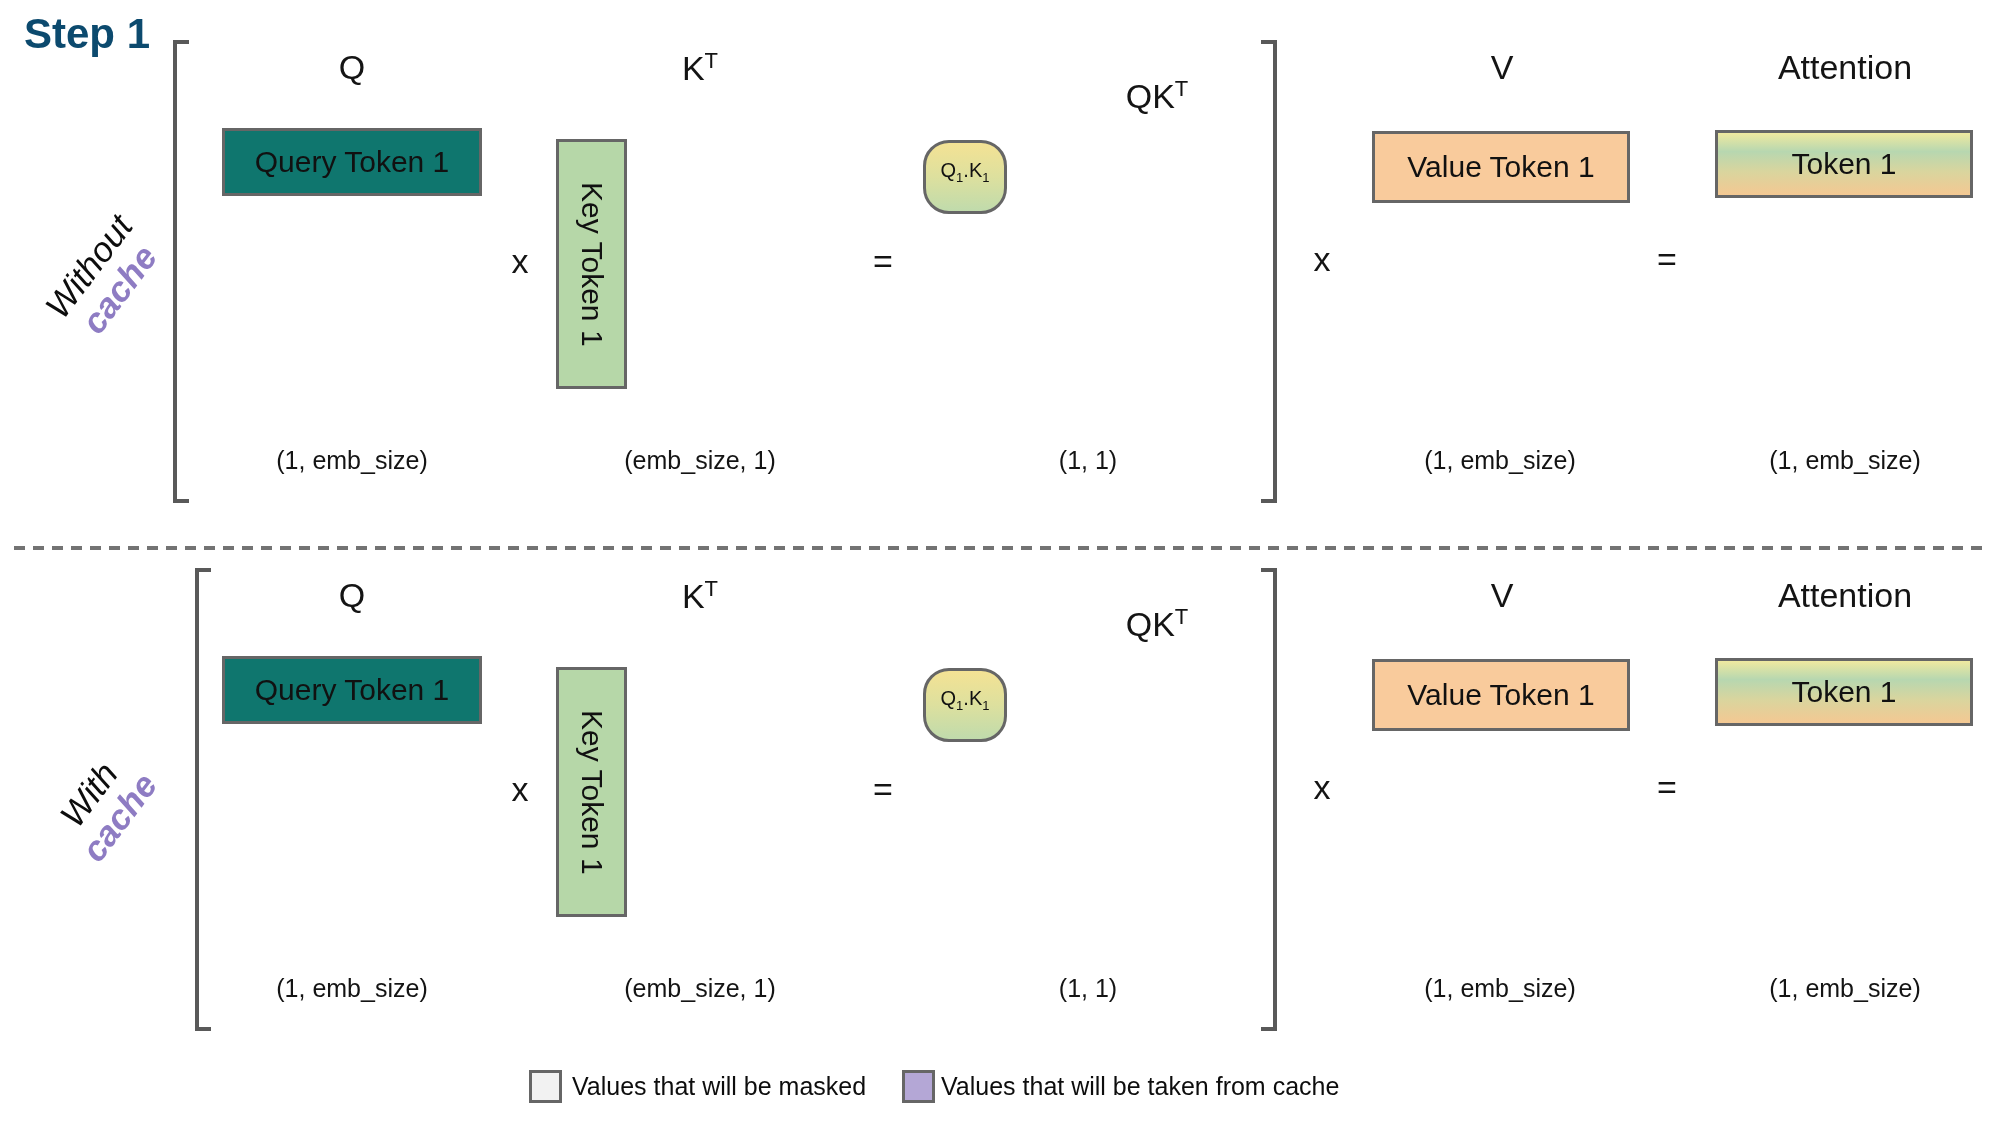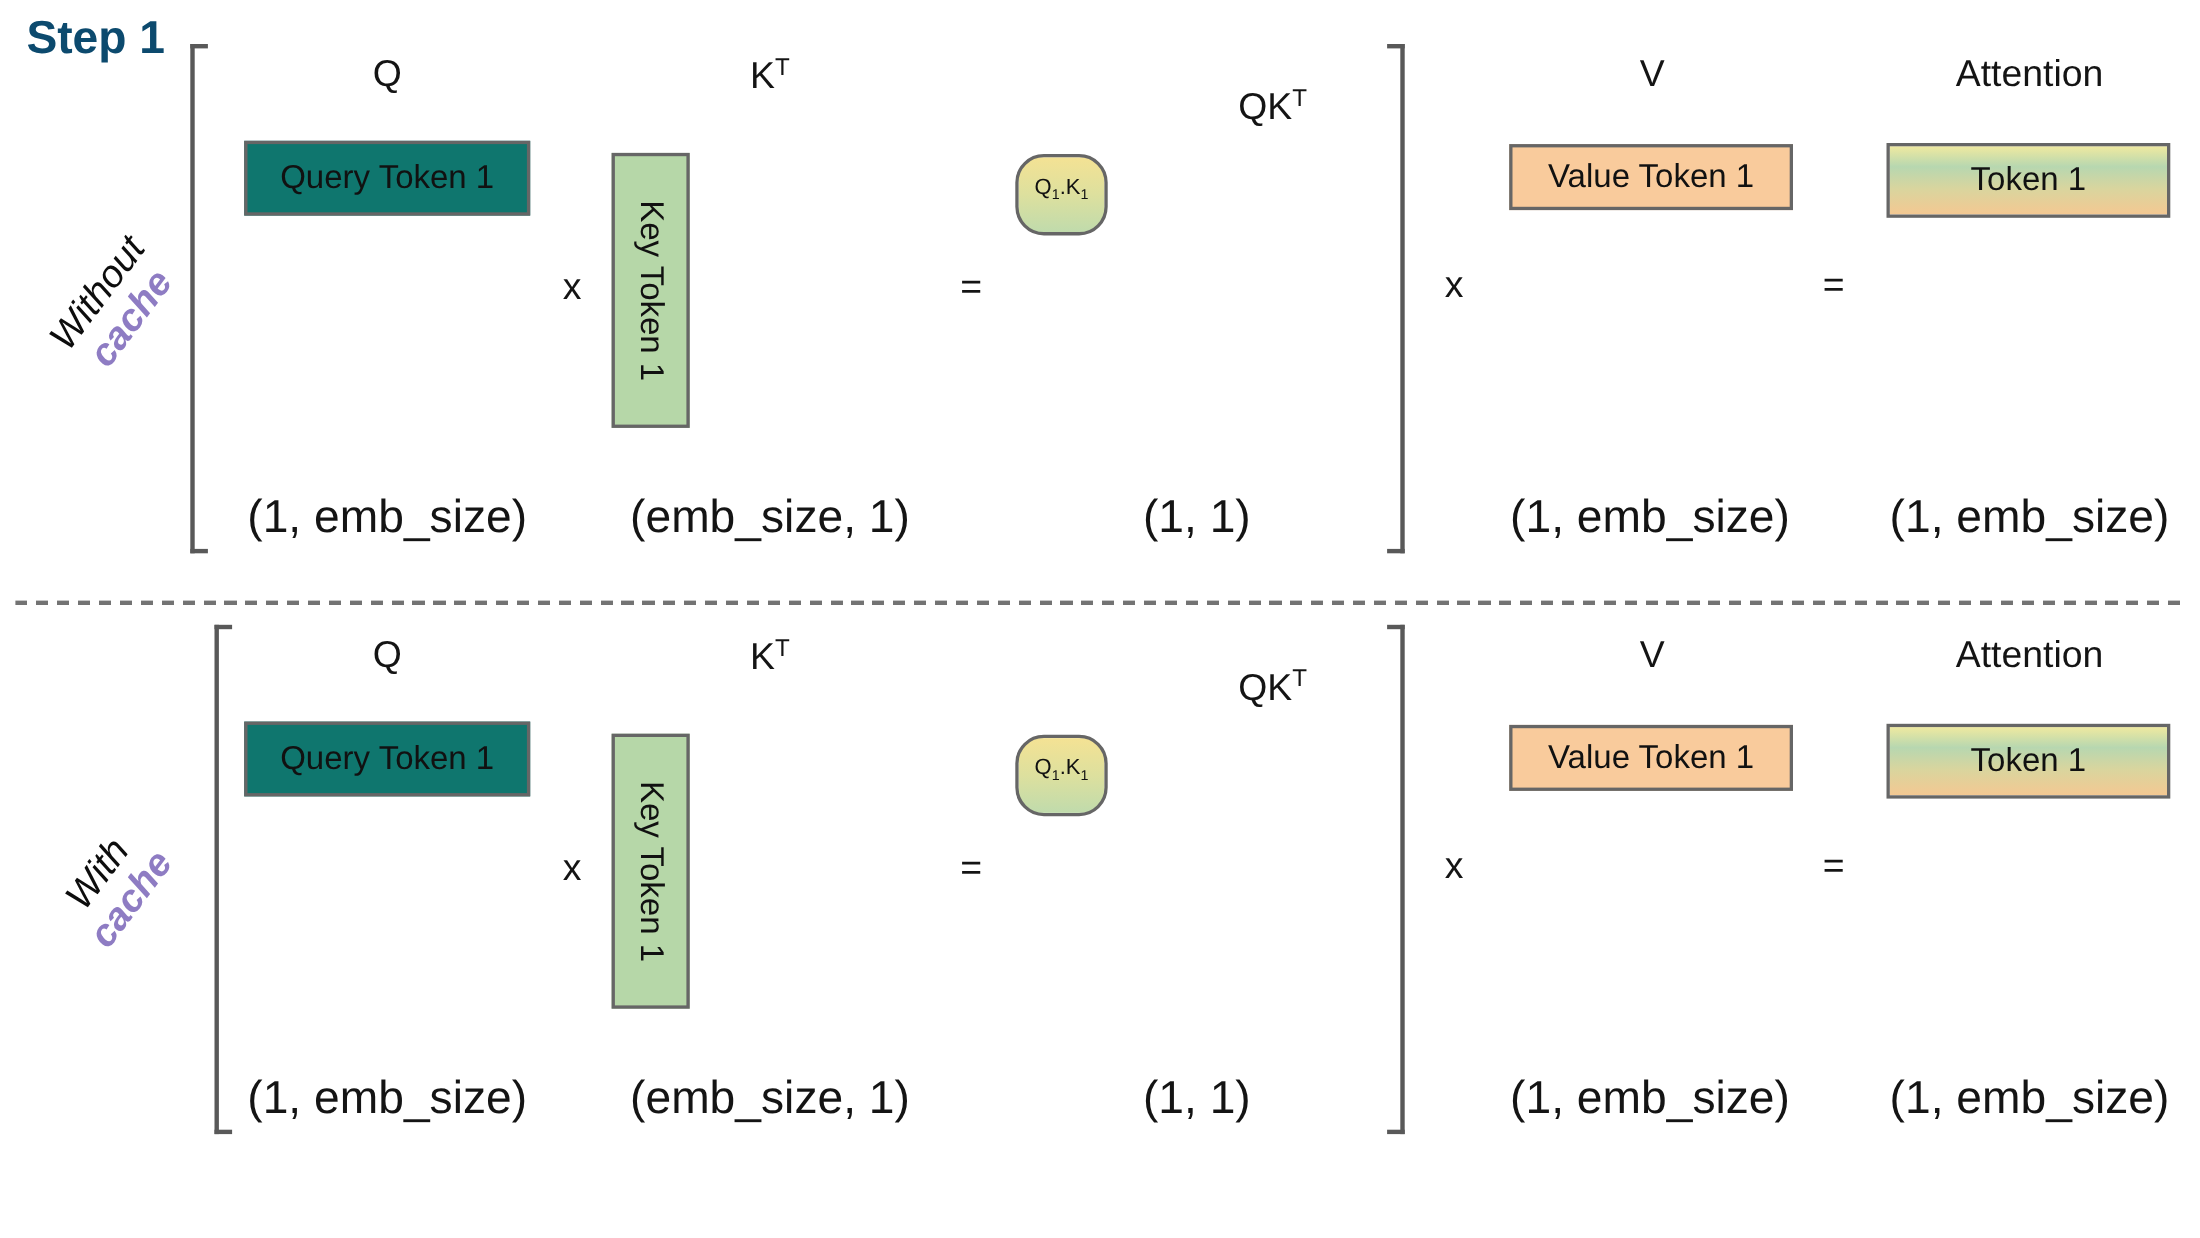--- a/index.html
+++ b/index.html
@@ -31,31 +31,31 @@
   .box{position:absolute;box-sizing:border-box;border:3px solid #666666;
        display:flex;align-items:center;justify-content:center;font-size:30px;color:#111;}
   .box-q{left:222px;top:128px;width:260px;height:68px;background:#0f766e;}
   .box-k{left:556px;top:139px;width:71px;height:250px;background:#b6d7a8;
          writing-mode:vertical-rl;font-size:30px;}
   .box-qk{left:923px;top:140px;width:84px;height:74px;display:block;text-align:center;
           line-height:54px;font-size:20px;
           background:linear-gradient(180deg,#f4e294 0%,#ddе09e 50%,#c0dbac 100%);
           background:linear-gradient(180deg,#f4e294 0%,#dde09e 50%,#c0dbac 100%);border-radius:26px;}
   .box-qk sub{font-size:13px;}
-  .box-v{left:1372px;top:131px;width:258px;height:60px;background:#f9cb9c;}
+  .box-v{left:1372px;top:131px;width:258px;height:72px;background:#f9cb9c;}
   .box-attn{left:1715px;top:130px;width:258px;height:68px;
             background:linear-gradient(180deg,#efe9a0 0%,#b7d7b0 30%,#d9d59e 62%,#f4c892 100%);}
 
   
   .op{position:absolute;width:60px;text-align:center;font-size:34px;color:#141414;}
   .op-x1{left:490px;top:242px;} .op-eq1{left:853px;top:242px;}
   .op-x2{left:1292px;top:240px;} .op-eq2{left:1637px;top:240px;}
 
   
-  .dim{position:absolute;top:446px;width:320px;text-align:center;font-size:42px;color:#141414;white-space:nowrap;}
+  .dim{position:absolute;top:446px;width:320px;text-align:center;font-size:25px;color:#141414;white-space:nowrap;}
   .dim-q{left:192px;} .dim-k{left:540px;} .dim-qk{left:928px;} .dim-v{left:1340px;} .dim-attn{left:1685px;}
 
   
   .divider{position:absolute;left:14px;top:546px;width:1976px;height:4px;
            background:repeating-linear-gradient(90deg,#737373 0 11px,transparent 11px 19px);}
 
   
   .legend{position:absolute;left:0;top:1064px;width:2000px;height:50px;}
   .legend-swatch{position:absolute;top:6px;width:33px;height:33px;box-sizing:border-box;border:3px solid #666666;}
   .legend-swatch-masked{left:529px;background:#f2f2f2;}
@@ -132,14 +132,20 @@
     <div class="op op-eq2">=</div>
     <div class="box box-attn">Token 1</div>
 
     <div class="dim dim-q">(1, emb_size)</div>
     <div class="dim dim-k">(emb_size, 1)</div>
     <div class="dim dim-qk">(1, 1)</div>
     <div class="dim dim-v">(1, emb_size)</div>
     <div class="dim dim-attn">(1, emb_size)</div>
   </div>
 
+  <div class="legend">
+    <div class="legend-swatch legend-swatch-masked"></div>
+    <div class="legend-label legend-label-masked">Values that will be masked</div>
+    <div class="legend-swatch legend-swatch-cache"></div>
+    <div class="legend-label legend-label-cache">Values that will be taken from cache</div>
+  </div>
 
 </div>
 
 </body></html>

